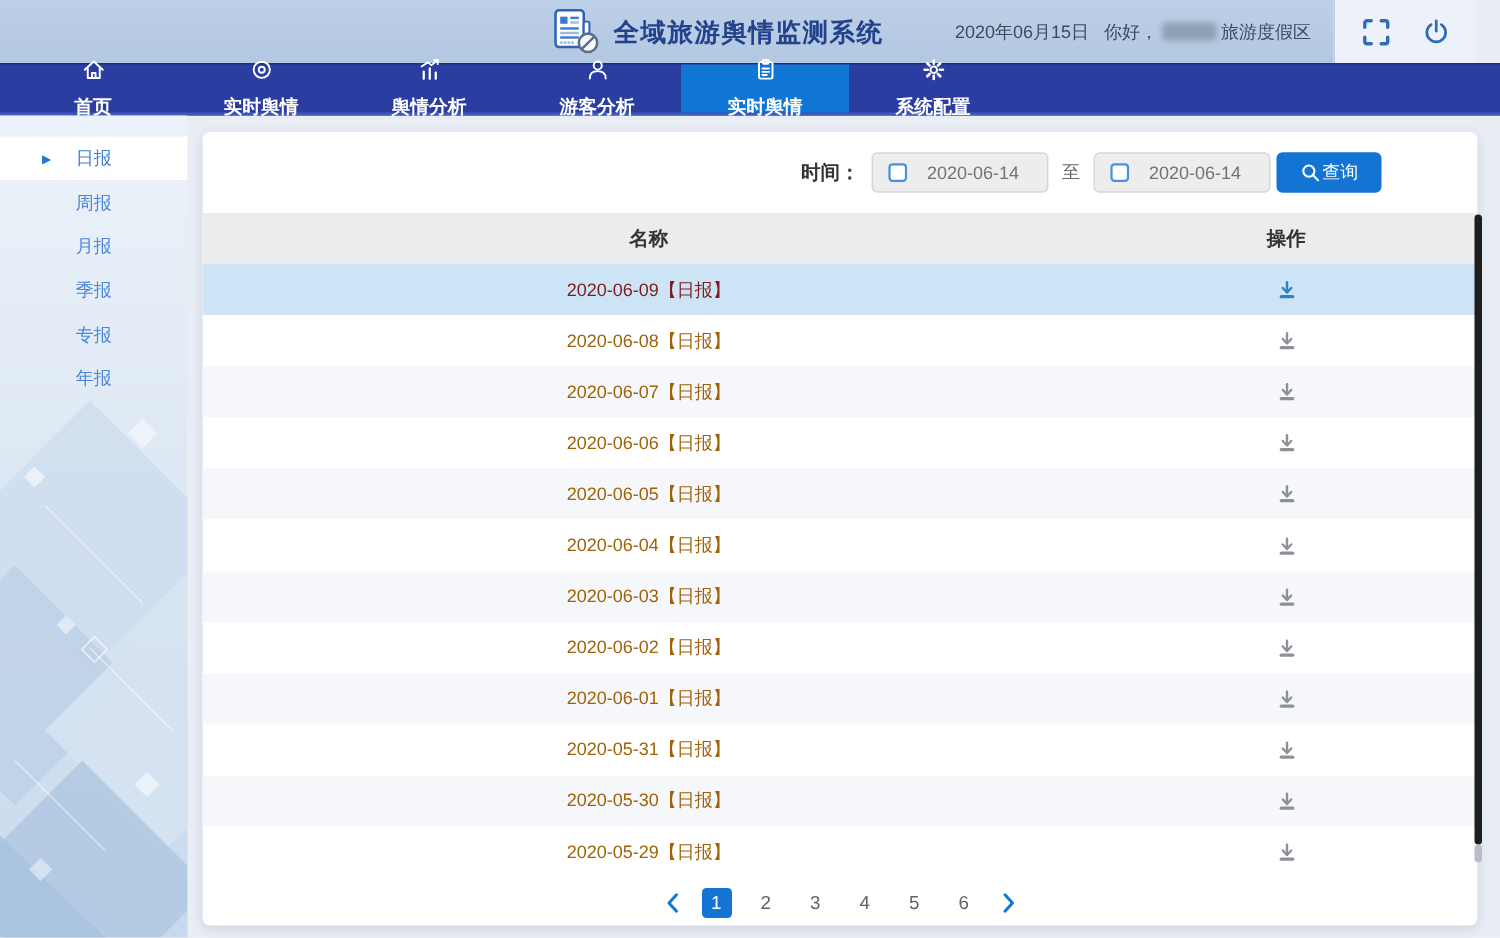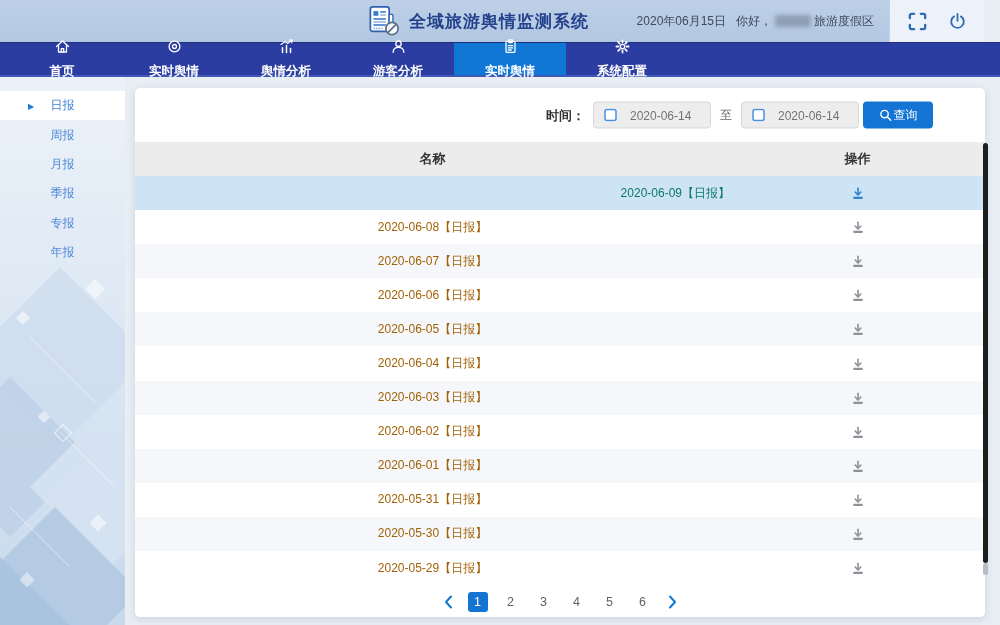--- a/index.html
+++ b/index.html
@@ -40,41 +40,41 @@
   .side-item .tri { position:absolute; left:28px; top:50%; transform:translateY(-50%);
     font-size:8px; color:#1a79d4; display:none; }
   .side-item.active .tri { display:block; }
 
   
   .content-card { position:absolute; left:135px; top:88px; width:850px; height:529px;
     background:#fff; border-radius:5px; box-shadow:0 2px 8px rgba(40,60,100,.15);
     display:flex; flex-direction:column; overflow:hidden; }
 
   .filter-bar { height:54px; position:relative; }
-  .filter-group { position:absolute; right:52px; top:50%; transform:translateY(-50%);
+  .filter-group { position:absolute; right:64px; top:50%; transform:translateY(-50%);
     display:flex; align-items:center; }
   .time-label { font-size:13px; font-weight:bold; color:#333; margin-right:8px; }
   .date-box { width:118px; height:27px; background:#ededed; border:1px solid #d6d6d6;
     border-radius:4px; display:flex; align-items:center; padding-left:10px; gap:13px; cursor:pointer; }
   .date-box .dval { font-size:12px; color:#737373; }
   .to-label { font-size:12px; color:#666; margin:0 9px; }
   .search-btn { width:70px; height:27px; margin-left:4px; background:var(--accent,#1374d4);
     border:none; border-radius:4px; color:#fff; font-size:12px; display:flex; align-items:center;
     justify-content:center; gap:2px; cursor:pointer; font-family:inherit; }
 
   .table-head { height:34px; background:#ececec; display:flex; align-items:center; }
   .col-name { width:70%; text-align:center; font-size:13px; font-weight:bold; color:#333; }
   .col-action { width:30%; text-align:center; font-size:13px; font-weight:bold; color:#333; }
 
   .table-body { flex:1; }
   .table-row { height:34.1px; display:flex; align-items:center; cursor:pointer; }
   .table-row.stripe { background:var(--row_stripe,#f5f7fa); }
   .table-row.selected { background:var(--selected_row,#cde4f6); }
   .cell-name { width:70%; text-align:center; font-size:12px; color:#a16207; }
-  .table-row.selected .cell-name { color:#0f766e;text-align:right; }
+  .table-row.selected .cell-name { color:#7f1d1d; }
   .cell-action { width:30%; display:flex; justify-content:center; }
   .dl-btn { color:#8d9096; display:flex; cursor:pointer; }
   .table-row.selected .dl-btn { color:#2e82c8; }
 
   .pagination { height:31px; display:flex; align-items:center; justify-content:center; gap:13px; }
   .page-btn { min-width:20px; height:20px; display:flex; align-items:center; justify-content:center;
     font-size:12.5px; color:#606266; border-radius:3px; cursor:pointer; }
   .page-btn.active { background:var(--accent,#1374d4); color:#fff; }
   .page-arrow { display:flex; align-items:center; color:#1078d2; cursor:pointer; padding:0 2px; }
 

